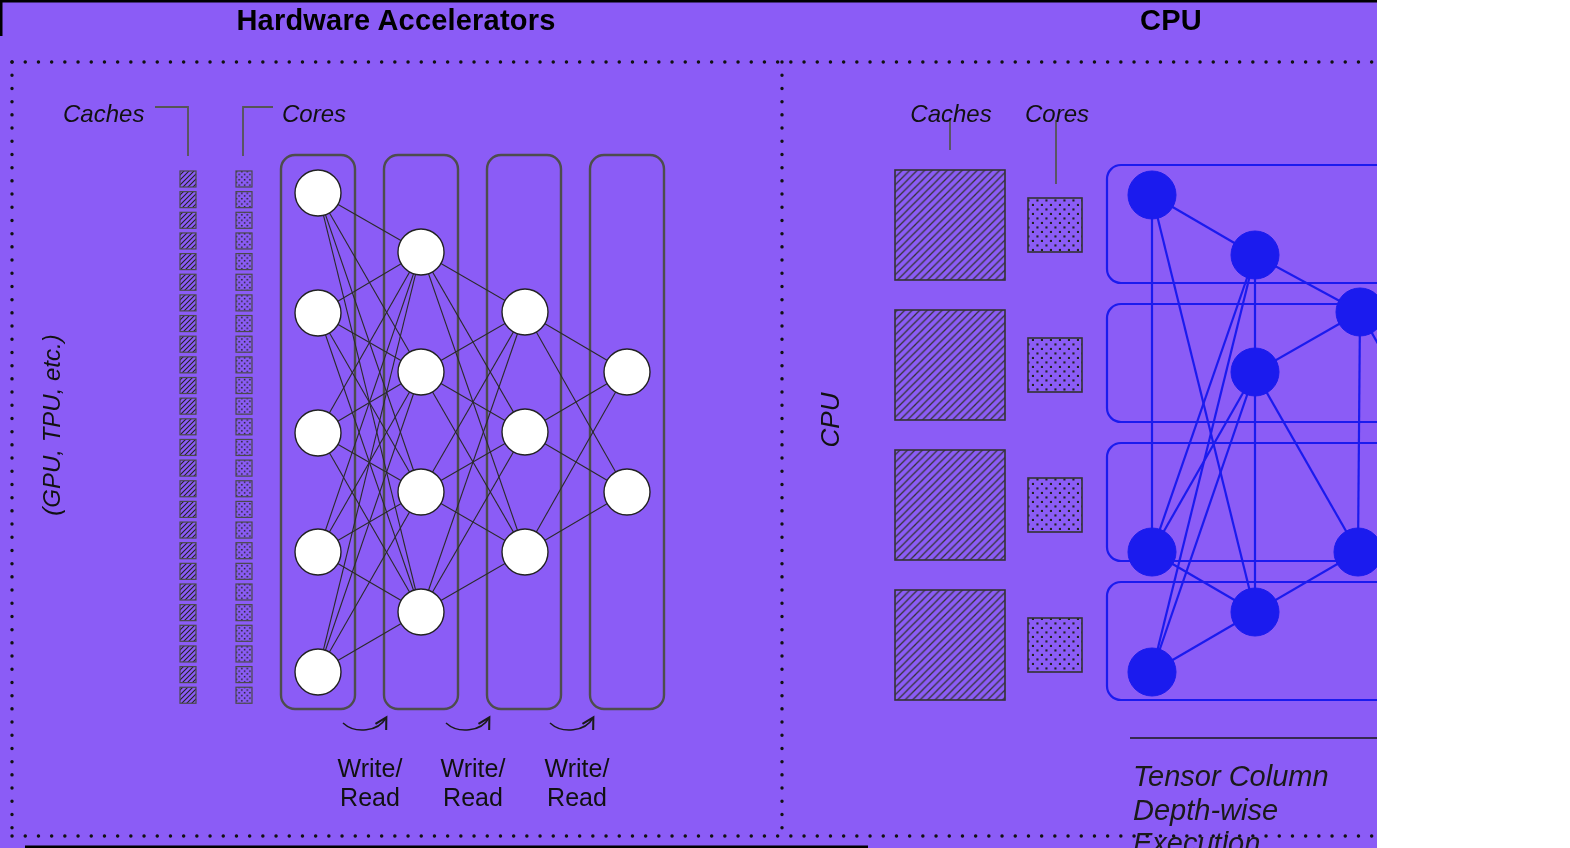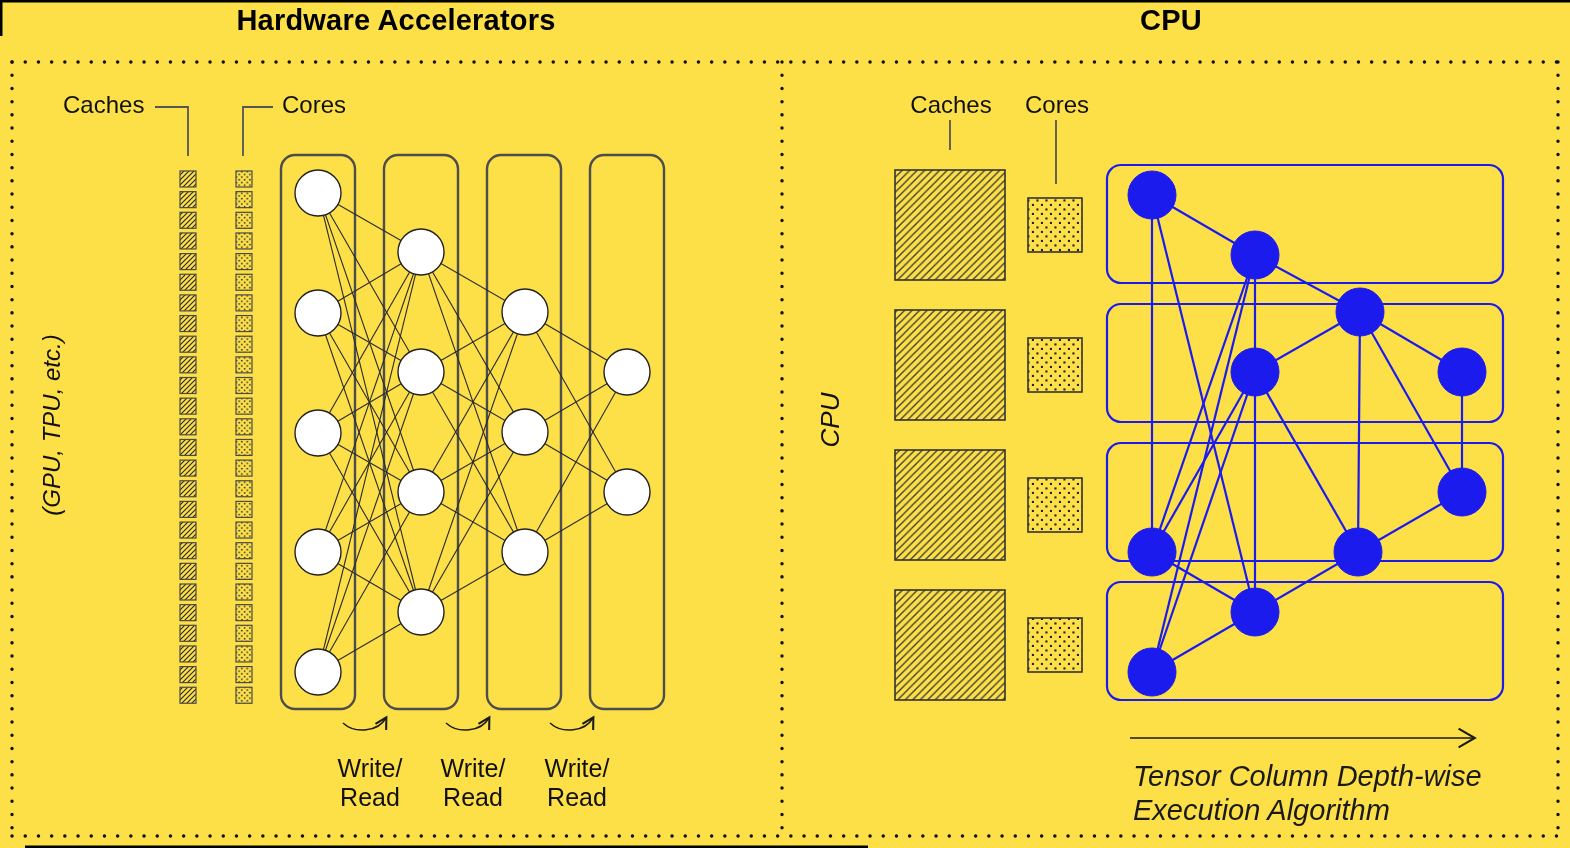--- a/index.html
+++ b/index.html
@@ -1,22 +1,22 @@
 <!DOCTYPE html>
 <html><head>
 <meta charset="utf-8">
 <style>
   html,body{margin:0;padding:0;background:#ffffff;}
   #canvas{
-    position:relative;width:1570px;height:848px;background:#fde047;overflow:hidden;
+    position:relative;width:1377px;height:848px;background:#8b5cf6;overflow:hidden;
     font-family:"Liberation Sans", sans-serif;color:#111;
   }
   .abs{position:absolute;}
   .panel-title{font-weight:bold;font-size:29px;text-align:center;letter-spacing:.2px;color:#000;}
-  .lbl{font-size:24px;color:#111;white-space:nowrap;}
+  .lbl{font-style:italic;font-size:24px;color:#111;white-space:nowrap;margin-top:9px;}
   .rot-wrap{position:absolute;width:0;height:0;}
   .rot-wrap > span{
     position:absolute;display:block;white-space:nowrap;
     transform:translate(-50%,-50%) rotate(-90deg);
     font-style:italic;color:#111;
   }
   .wr{position:absolute;width:120px;text-align:center;font-size:25px;line-height:1.16;color:#111;}
   .caption{position:absolute;font-style:italic;font-size:29px;line-height:1.16;color:#1a1a1a;}
   svg{position:absolute;left:0;top:0;}
 </style>

